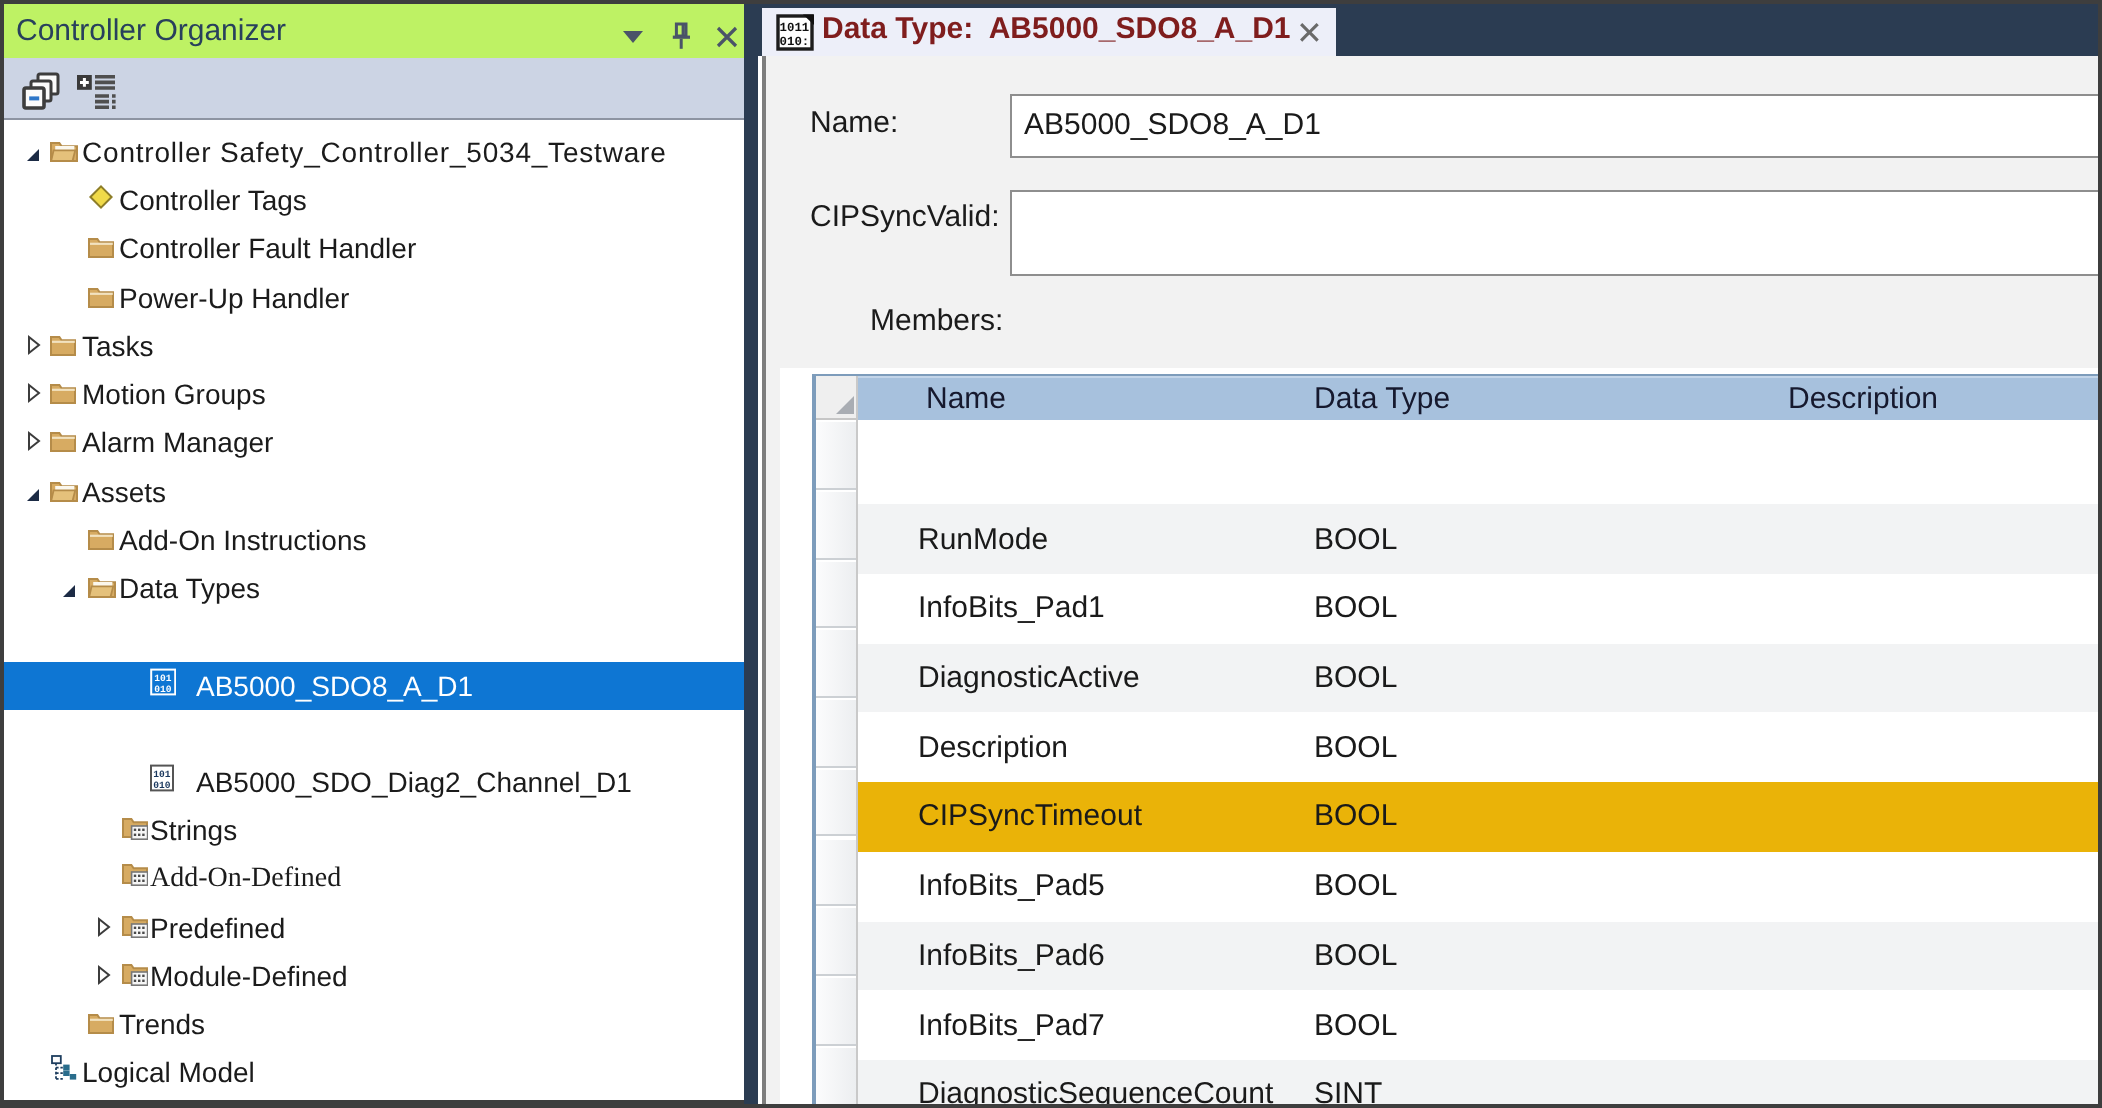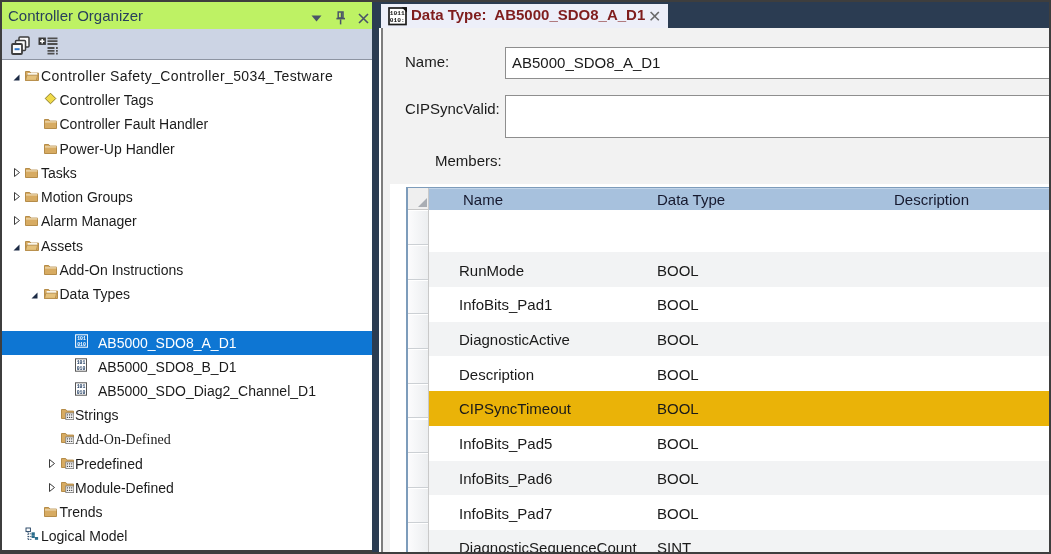--- a/index.html
+++ b/index.html
@@ -172,28 +172,20 @@
       <span class="lbl" style="left:57.5px">Data Types</span>
     </div>
     <div class="trow sel" style="top: 270.5px; left: 0px;">
       <span class="ic" style="left:73px"><svg width="13" height="14" viewBox="0 0 13 14">
           <rect x="0.6" y="0.8" width="12" height="12.4" fill="none" stroke="#fff" stroke-width="1"></rect>
           <text x="6.5" y="6.4" font-size="4.8" font-family="Liberation Mono" font-weight="bold" fill="#fff" text-anchor="middle">101</text>
           <text x="6.5" y="11.8" font-size="4.8" font-family="Liberation Mono" font-weight="bold" fill="#fff" text-anchor="middle">010</text>
         </svg></span>
       <span class="lbl" style="left:96px">AB5000_SDO8_A_D1</span>
     </div>
-    <div class="trow" style="top: 294.5px; left: 0px;">
-      <span class="ic" style="left:73px"><svg width="12" height="14" viewBox="0 0 12 14">
-          <rect x="0.5" y="0.8" width="11" height="12.4" fill="#fff" stroke="#555" stroke-width="1"></rect>
-          <text x="6" y="6.4" font-size="4.8" font-family="Liberation Mono" font-weight="bold" fill="#17355c" text-anchor="middle">101</text>
-          <text x="6" y="11.8" font-size="4.8" font-family="Liberation Mono" font-weight="bold" fill="#17355c" text-anchor="middle">010</text>
-        </svg></span>
-      <span class="lbl" style="left:96px">AB5000_SDO8_B_D1</span>
-    </div>
     <div class="trow" style="top: 319px; left: 0px;">
       <span class="ic" style="left:73px"><svg width="12" height="14" viewBox="0 0 12 14">
           <rect x="0.5" y="0.8" width="11" height="12.4" fill="#fff" stroke="#555" stroke-width="1"></rect>
           <text x="6" y="6.4" font-size="4.8" font-family="Liberation Mono" font-weight="bold" fill="#17355c" text-anchor="middle">101</text>
           <text x="6" y="11.8" font-size="4.8" font-family="Liberation Mono" font-weight="bold" fill="#17355c" text-anchor="middle">010</text>
         </svg></span>
       <span class="lbl" style="left:96px">AB5000_SDO_Diag2_Channel_D1</span>
     </div>
     <div class="trow" style="top: 343px; left: 0px;">
       <span class="ic" style="left:59px"><svg width="13" height="12" viewBox="0 0 13 12">

